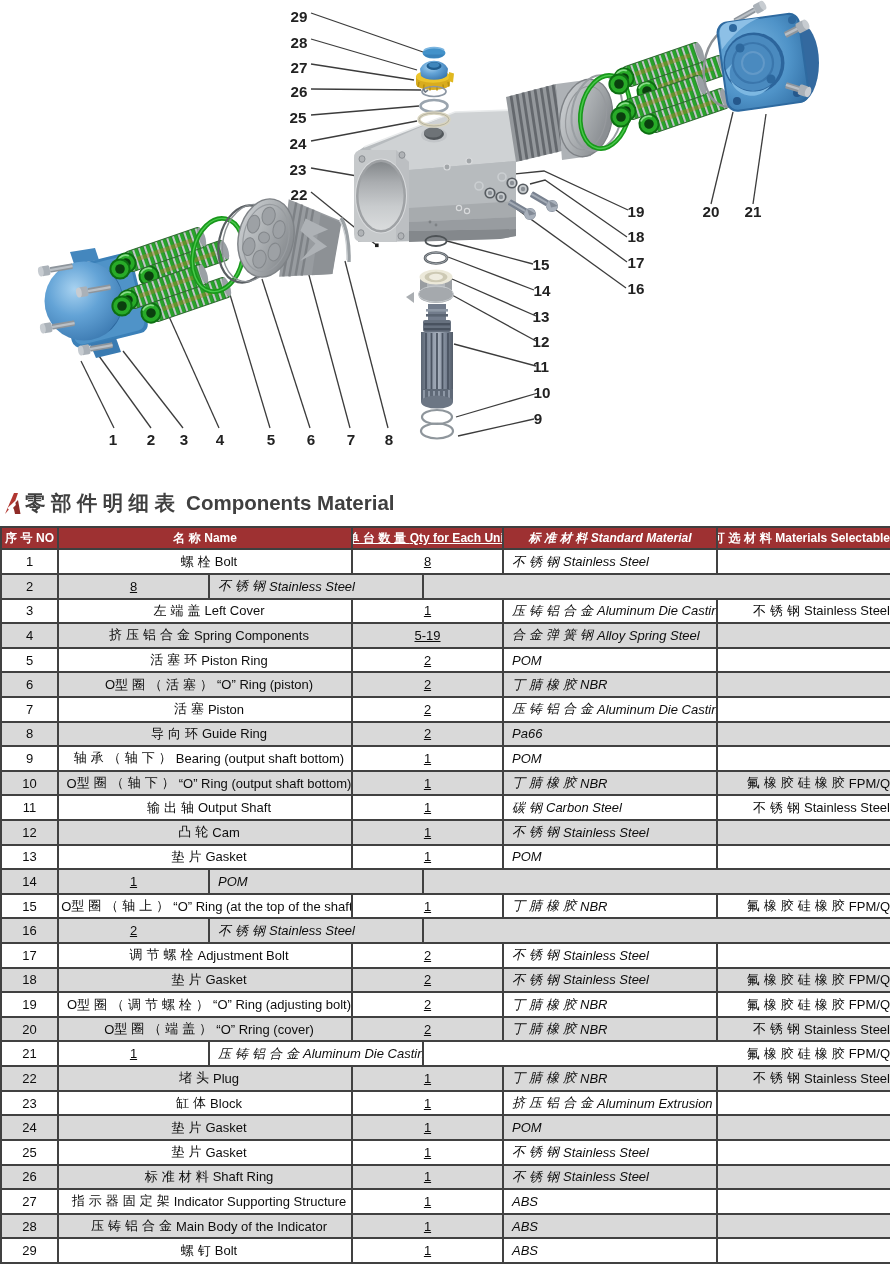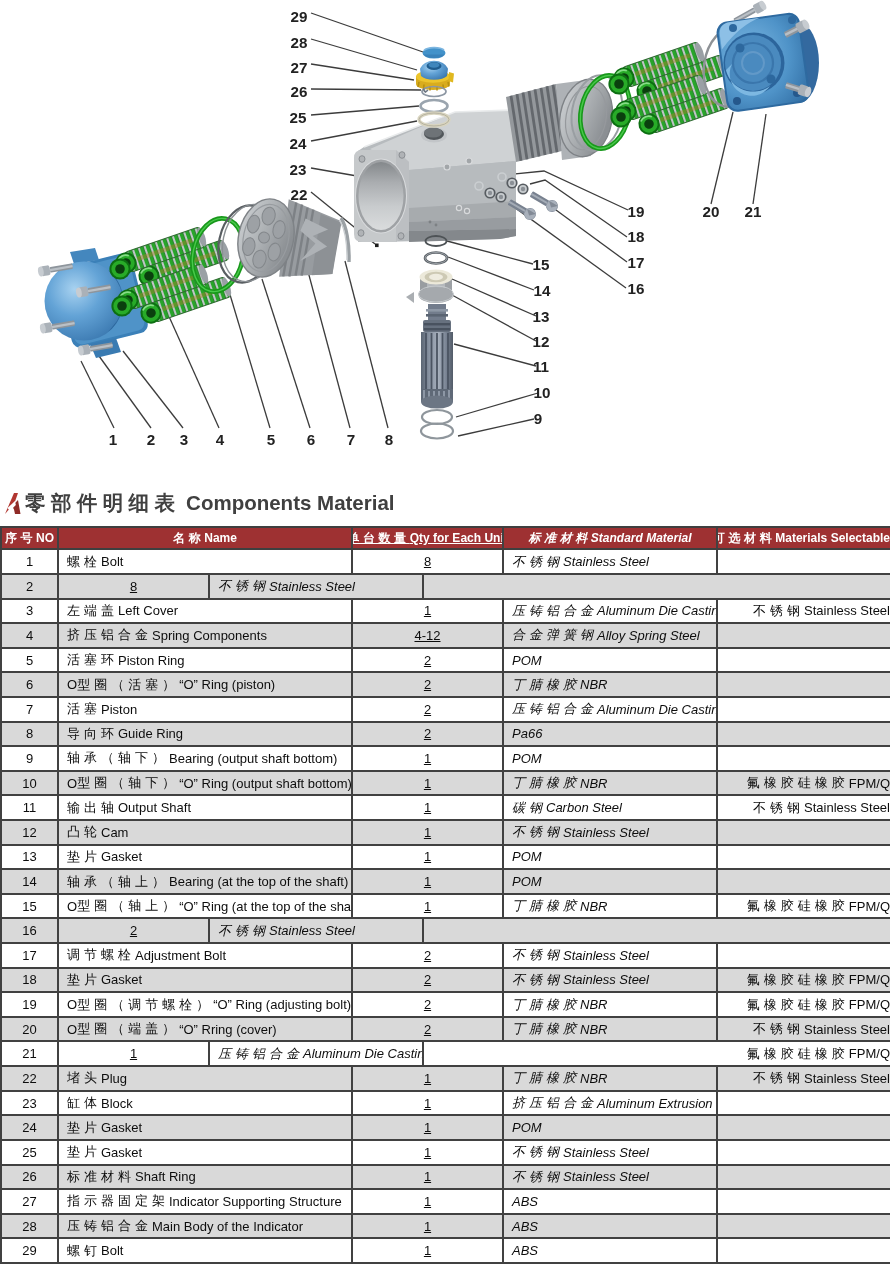--- a/index.html
+++ b/index.html
@@ -10,21 +10,21 @@
 #title .tt{font-size:20.5px;font-weight:700;color:#404040;letter-spacing:0px;}
 #tbl{position:absolute;left:0;top:526px;width:890px;color:#0d0d0d;}
 .hd{display:flex;height:24.3px;box-sizing:border-box;background:#9e3132;
  border-top:2px solid #3f3f3f;border-bottom:2px solid #3f3f3f;border-left:2px solid #3f3f3f;
  color:#ffffff;font-weight:700;font-size:12px;}
 .r{display:flex;height:24.62px;box-sizing:border-box;border-bottom:2px solid #414141;
  border-left:2px solid #414141;background:#ffffff;font-size:13px;}
 .r.odd{background:#d9d9d9;}
 .c1,.c2,.c3,.c4,.c5{box-sizing:border-box;display:flex;align-items:center;overflow:hidden;white-space:nowrap;}
 .c1{width:55px;justify-content:center;}
-.c2{width:294px;border-left:2px solid #414141;padding-left:8px;}
+.c2{width:294px;border-left:2px solid #414141;padding-left:8px;justify-content:center;}
 .c3{width:151px;border-left:2px solid #414141;justify-content:center;text-decoration:underline;}
 .c4{width:214px;border-left:2px solid #414141;padding-left:8px;font-style:italic;}
 .c5{flex:1;border-left:2px solid #414141;justify-content:flex-end;}
 .hd .c2,.hd .c3{justify-content:center;padding-left:0;}
 .hd .c4{justify-content:center;padding-left:0;}
 .cj{letter-spacing:4px;}
 .hd .cj{letter-spacing:3.6px;}
 #title .cj{letter-spacing:5.4px;}
 </style></head>
 <body>
@@ -430,21 +430,21 @@
 <div class="r">
         <div class="c1">3</div>
         <div class="c2"><span class="cj">左端盖</span> Left Cover</div>
         <div class="c3">1</div>
         <div class="c4"><span class="cj">压铸铝合金</span> Aluminum Die Casting</div>
         <div class="c5"><span class="cj">不锈钢</span> Stainless Steel</div>
       </div>
 <div class="r odd">
         <div class="c1">4</div>
         <div class="c2"><span class="cj">挤压铝合金</span> Spring Components</div>
-        <div class="c3">4-12</div>
+        <div class="c3">5-19</div>
         <div class="c4"><span class="cj">合金弹簧钢</span> Alloy Spring Steel</div>
         <div class="c5"></div>
       </div>
 <div class="r">
         <div class="c1">5</div>
         <div class="c2"><span class="cj">活塞环</span> Piston Ring</div>
         <div class="c3">2</div>
         <div class="c4">POM</div>
         <div class="c5"></div>
       </div>
@@ -499,21 +499,20 @@
       </div>
 <div class="r">
         <div class="c1">13</div>
         <div class="c2"><span class="cj">垫片</span> Gasket</div>
         <div class="c3">1</div>
         <div class="c4">POM</div>
         <div class="c5"></div>
       </div>
 <div class="r odd">
         <div class="c1">14</div>
-        <div class="c2"><span class="cj">轴承（轴上）</span>Bearing (at the top of the shaft)</div>
         <div class="c3">1</div>
         <div class="c4">POM</div>
         <div class="c5"></div>
       </div>
 <div class="r">
         <div class="c1">15</div>
         <div class="c2">O<span class="cj">型圈（轴上）</span> “O” Ring (at the top of the shaft)</div>
         <div class="c3">1</div>
         <div class="c4"><span class="cj">丁腈橡胶</span> NBR</div>
         <div class="c5"><span class="cj">氟橡胶硅橡胶</span> FPM/Q</div>

